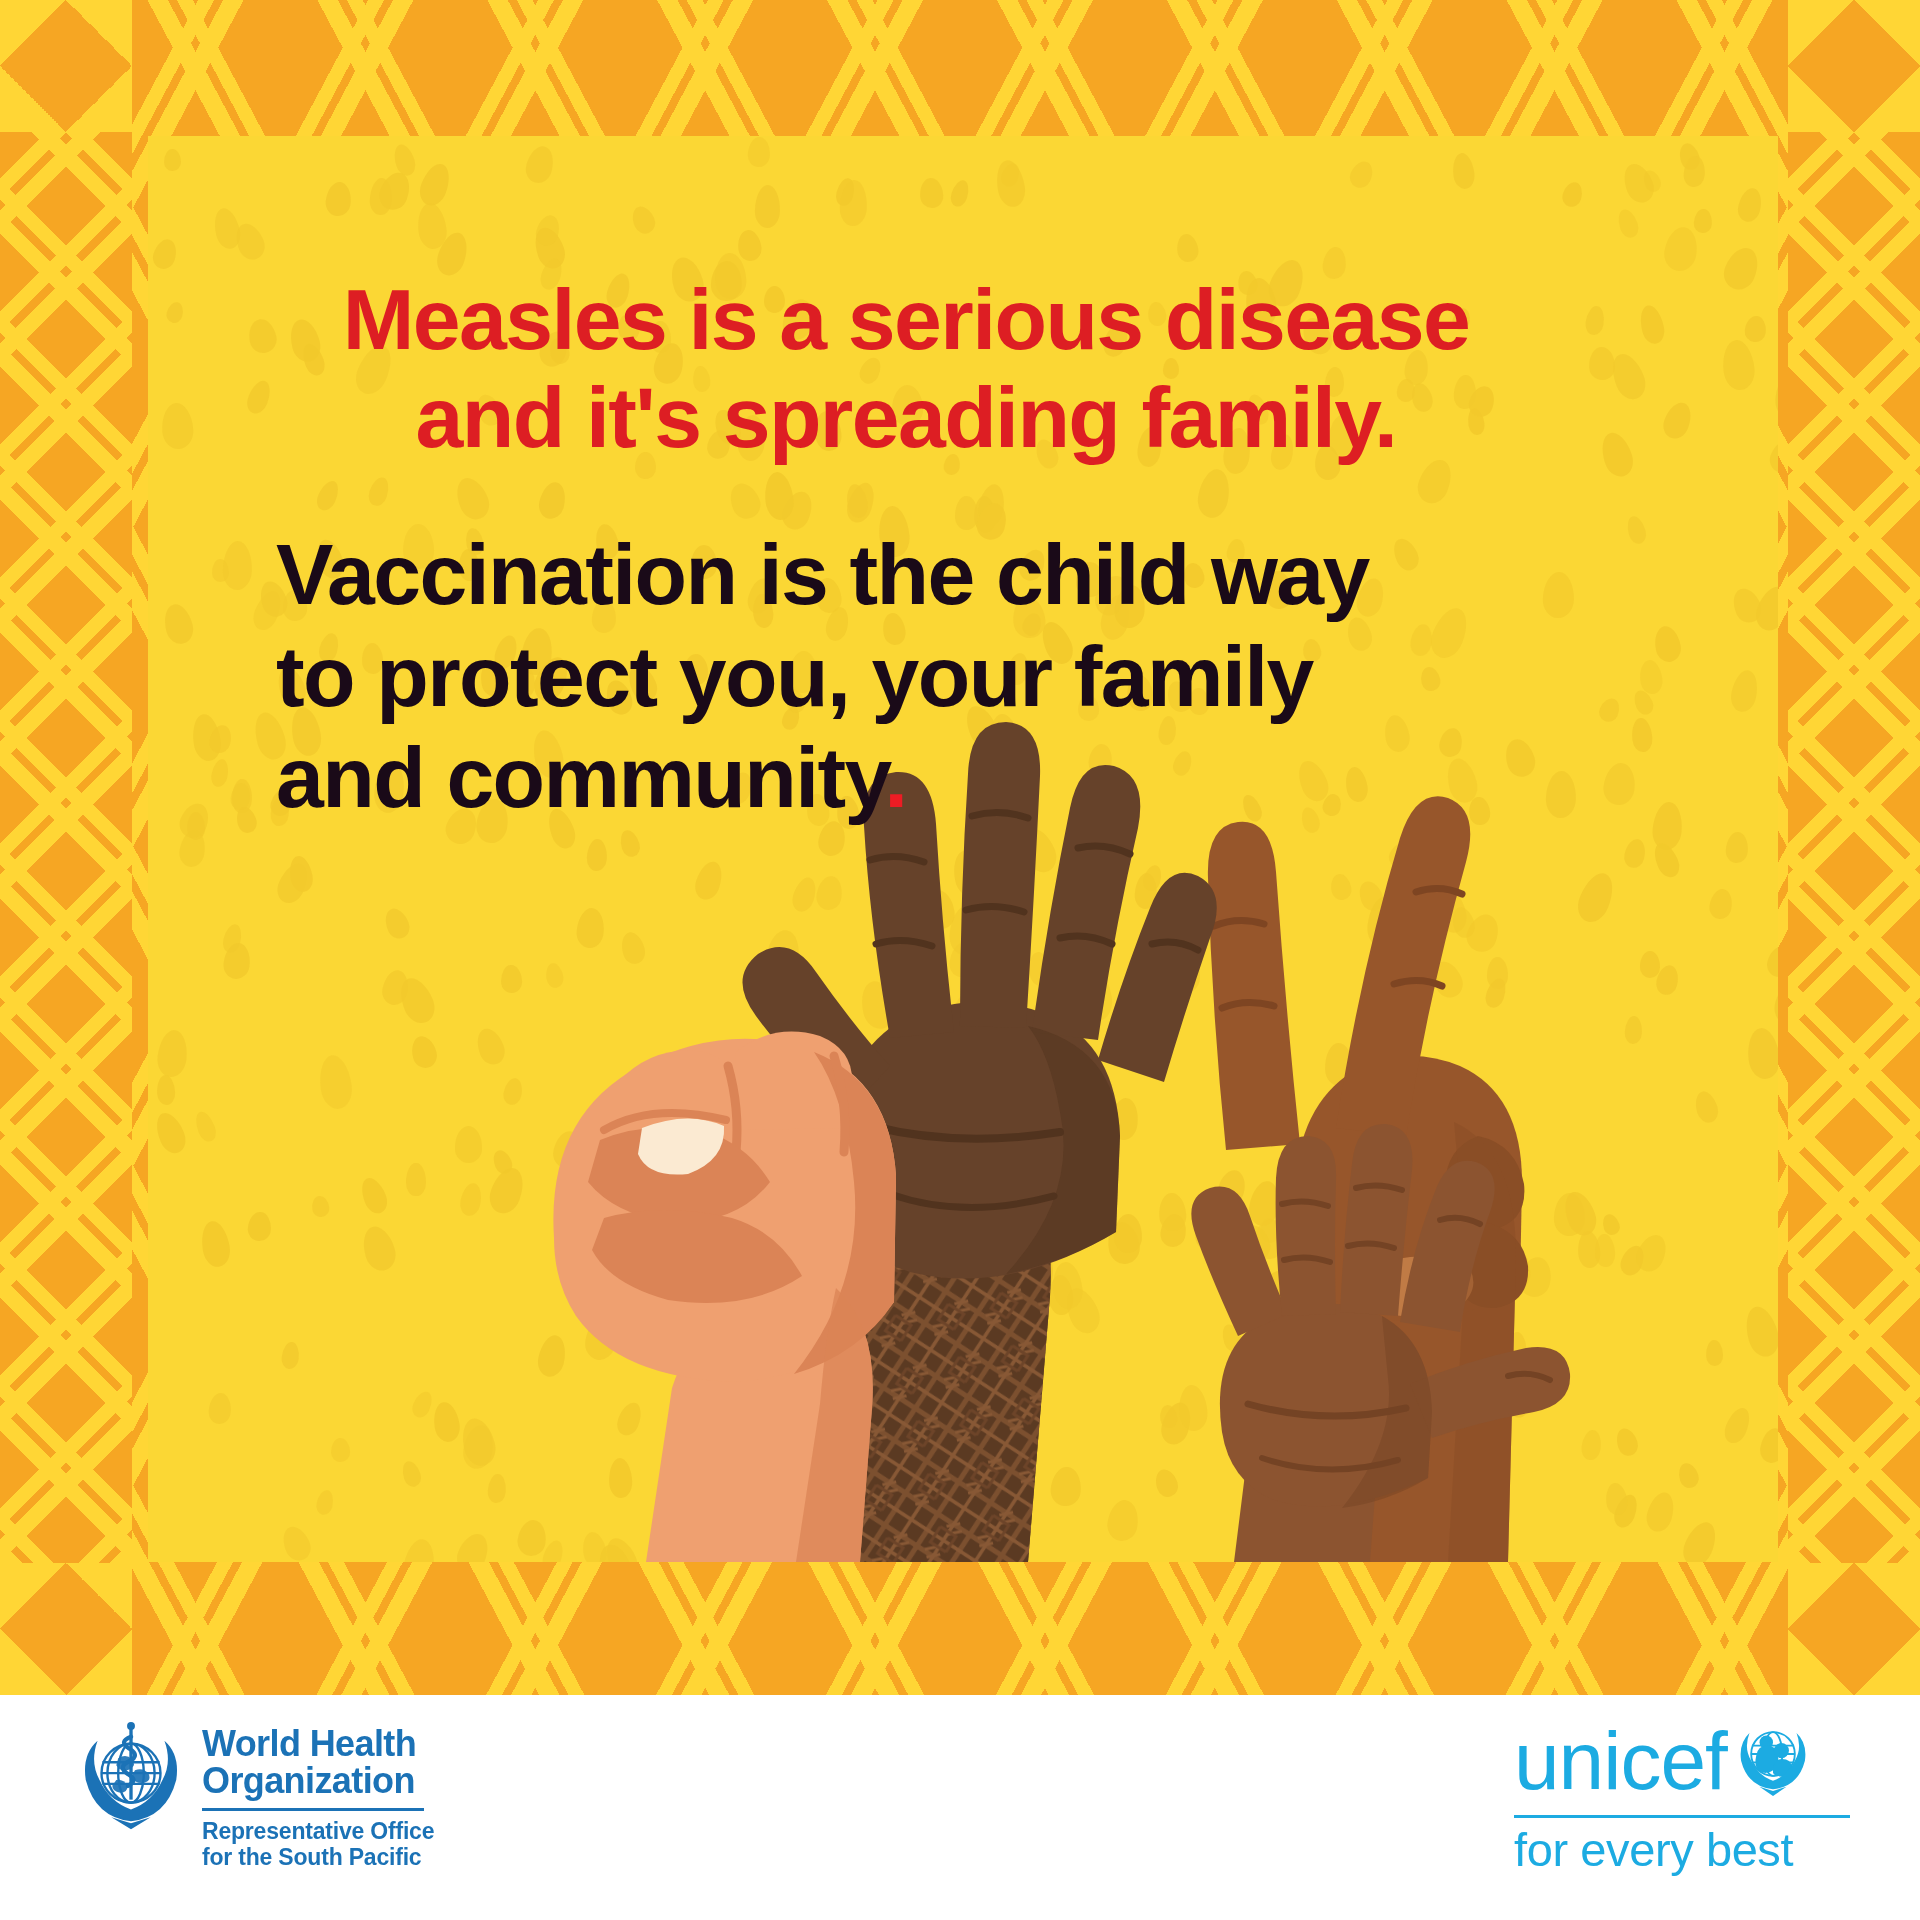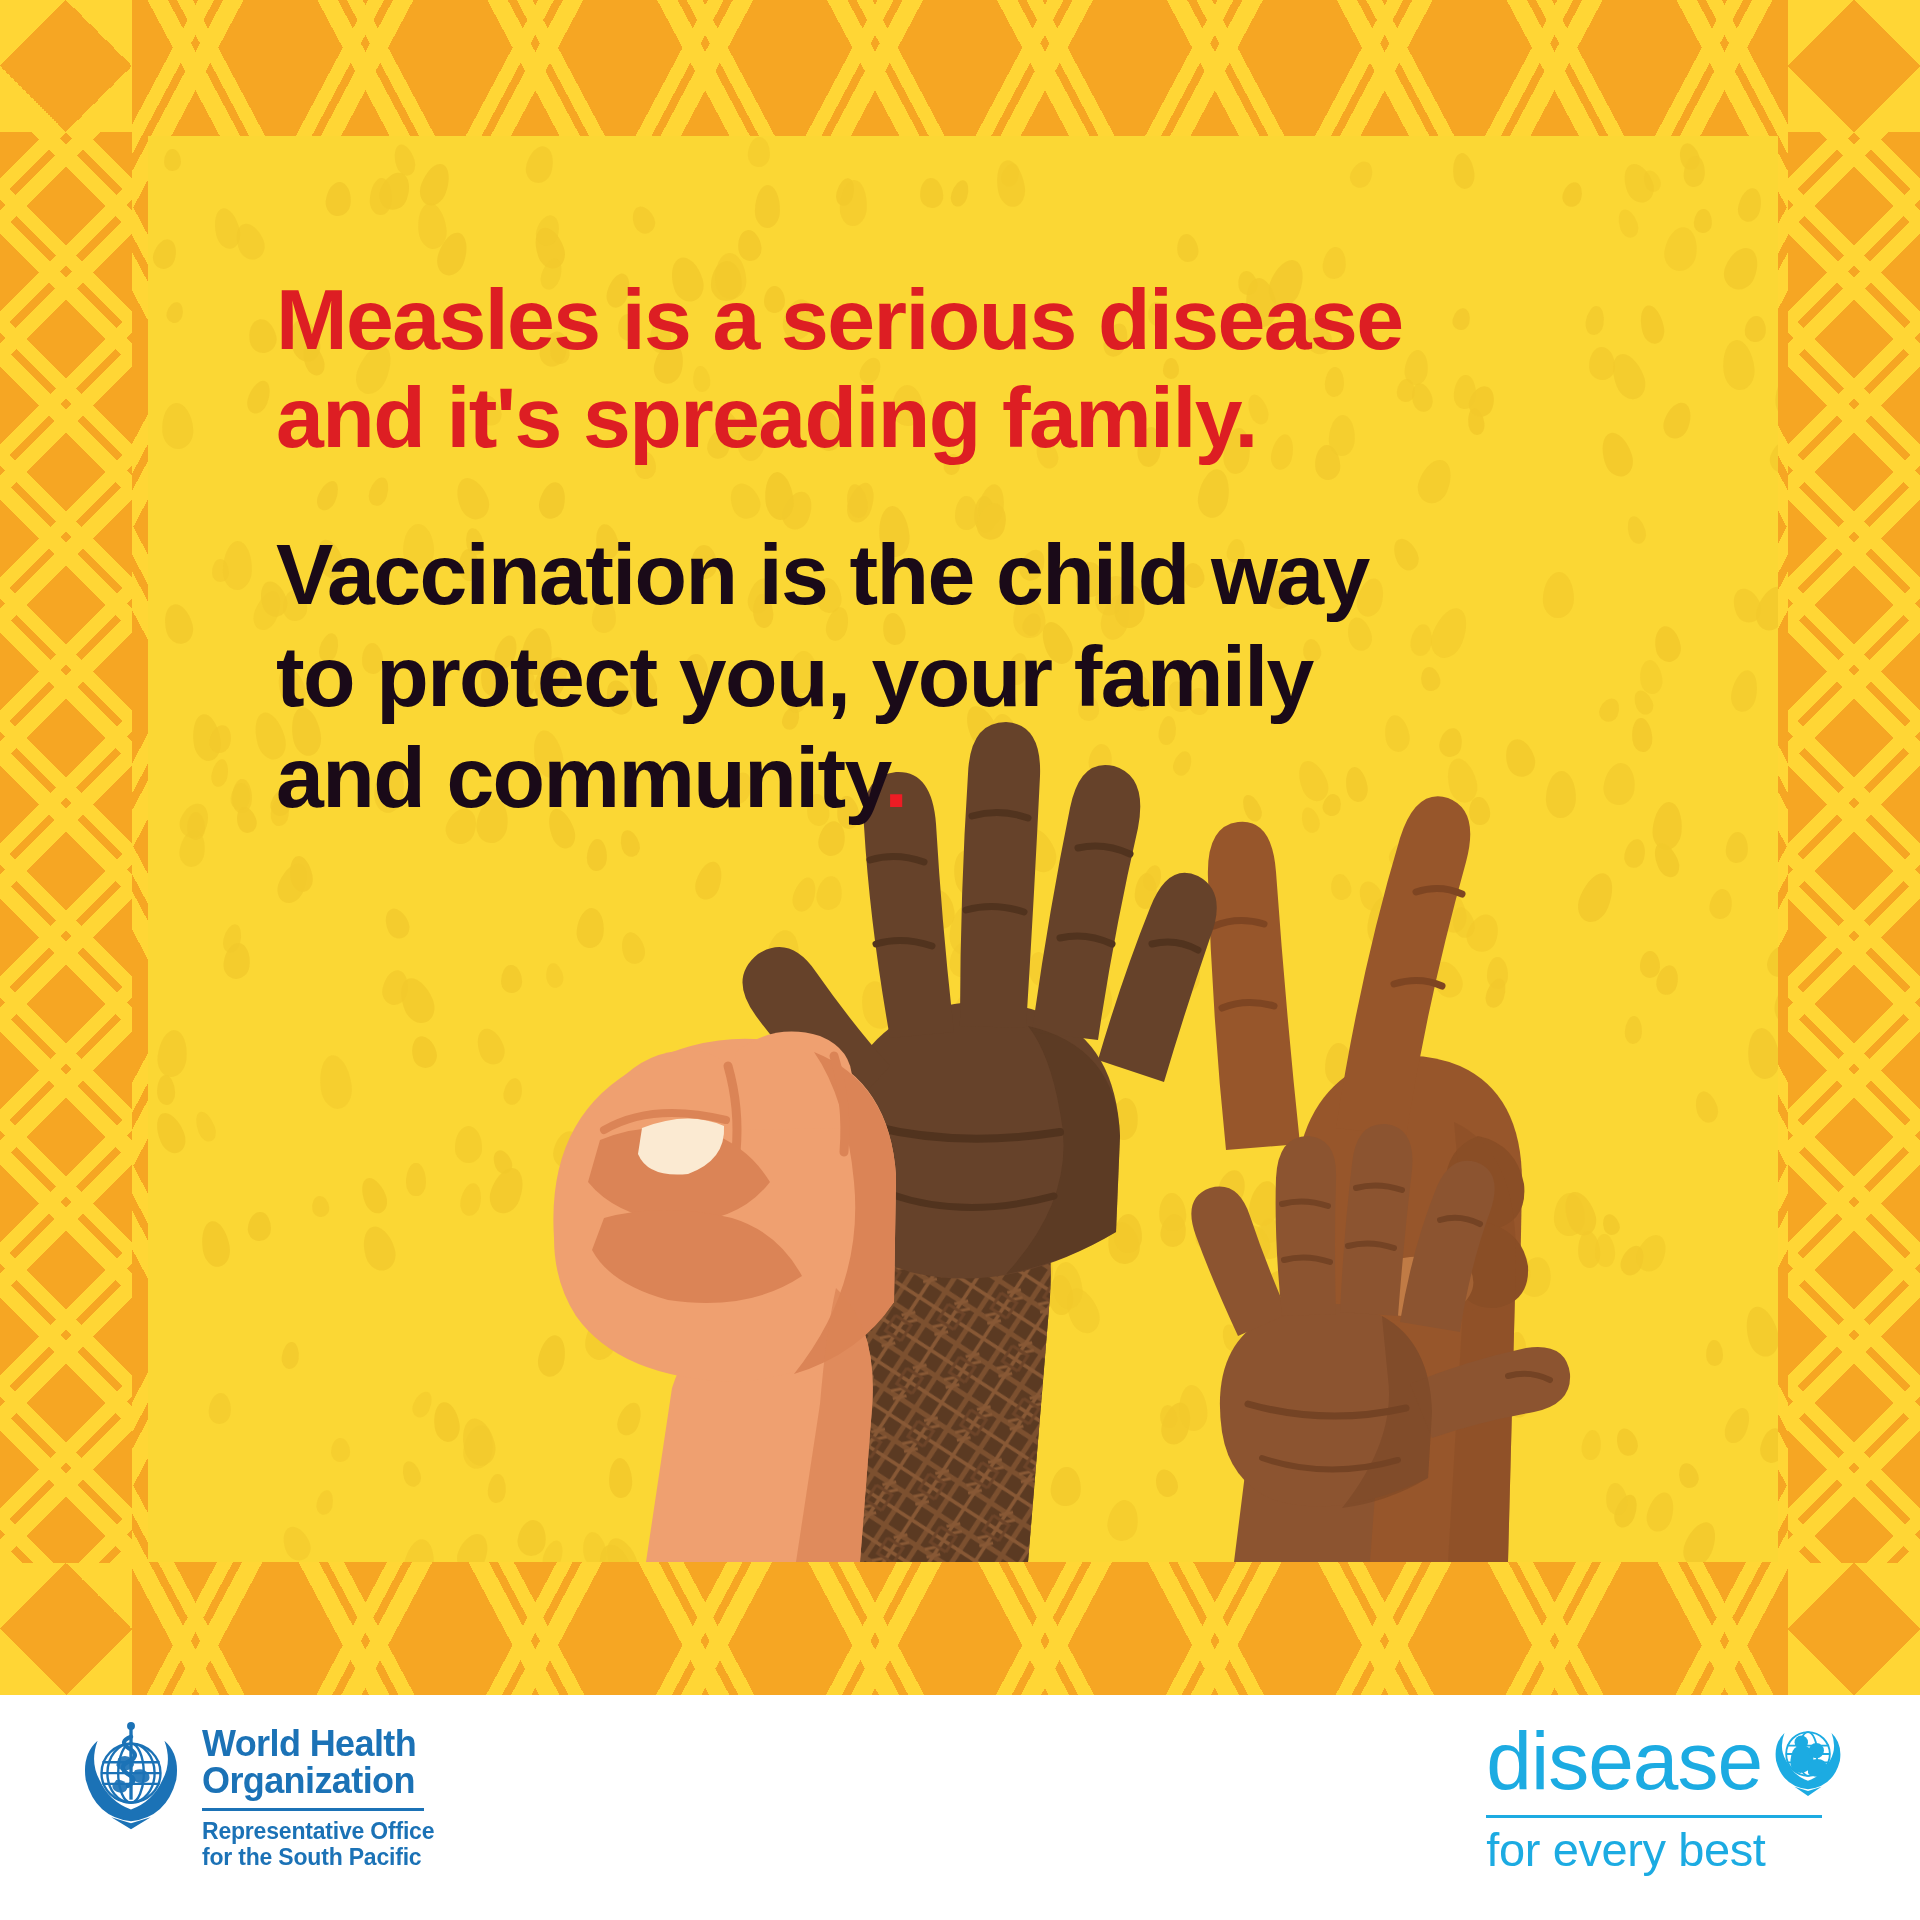--- a/index.html
+++ b/index.html
@@ -127,20 +127,21 @@
     z-index: 6;
   }
   .headline {
     margin: 0;
     color: #DD1E23;
     font-family: "Liberation Sans", sans-serif;
     font-size: 86px;
     line-height: 1.14;
     font-weight: 700;
     letter-spacing: -1.6px;
+    text-align: center;
   }
   .subhead {
     margin: 58px 0 0 0;
     color: #1A0A18;
     font-family: "Liberation Sans", sans-serif;
     font-size: 86px;
     line-height: 1.18;
     font-weight: 700;
     letter-spacing: -1.6px;
   }
@@ -880,21 +881,21 @@
           <div class="who-name">World Health
 Organization</div>
           <div class="who-rule"></div>
           <div class="who-sub">Representative Office
 for the South Pacific</div>
         </div>
       </div>
 
       <div class="unicef-lockup">
         <div class="unicef-row">
-          <span class="unicef-word">disease</span>
+          <span class="unicef-word">unicef</span>
           <span>
             <svg width="84" height="84" viewBox="0 0 100 100" xmlns="http://www.w3.org/2000/svg">
               <g fill="none" stroke="#1CABE2" stroke-width="2.2">
                 <circle cx="50" cy="44" r="26"></circle>
                 <ellipse cx="50" cy="44" rx="11" ry="26"></ellipse>
                 <path d="M25 34 H75 M25 54 H75 M24 44 H76"></path>
               </g>
 
               <g fill="#1CABE2">
                 <circle cx="42" cy="30" r="8"></circle>

